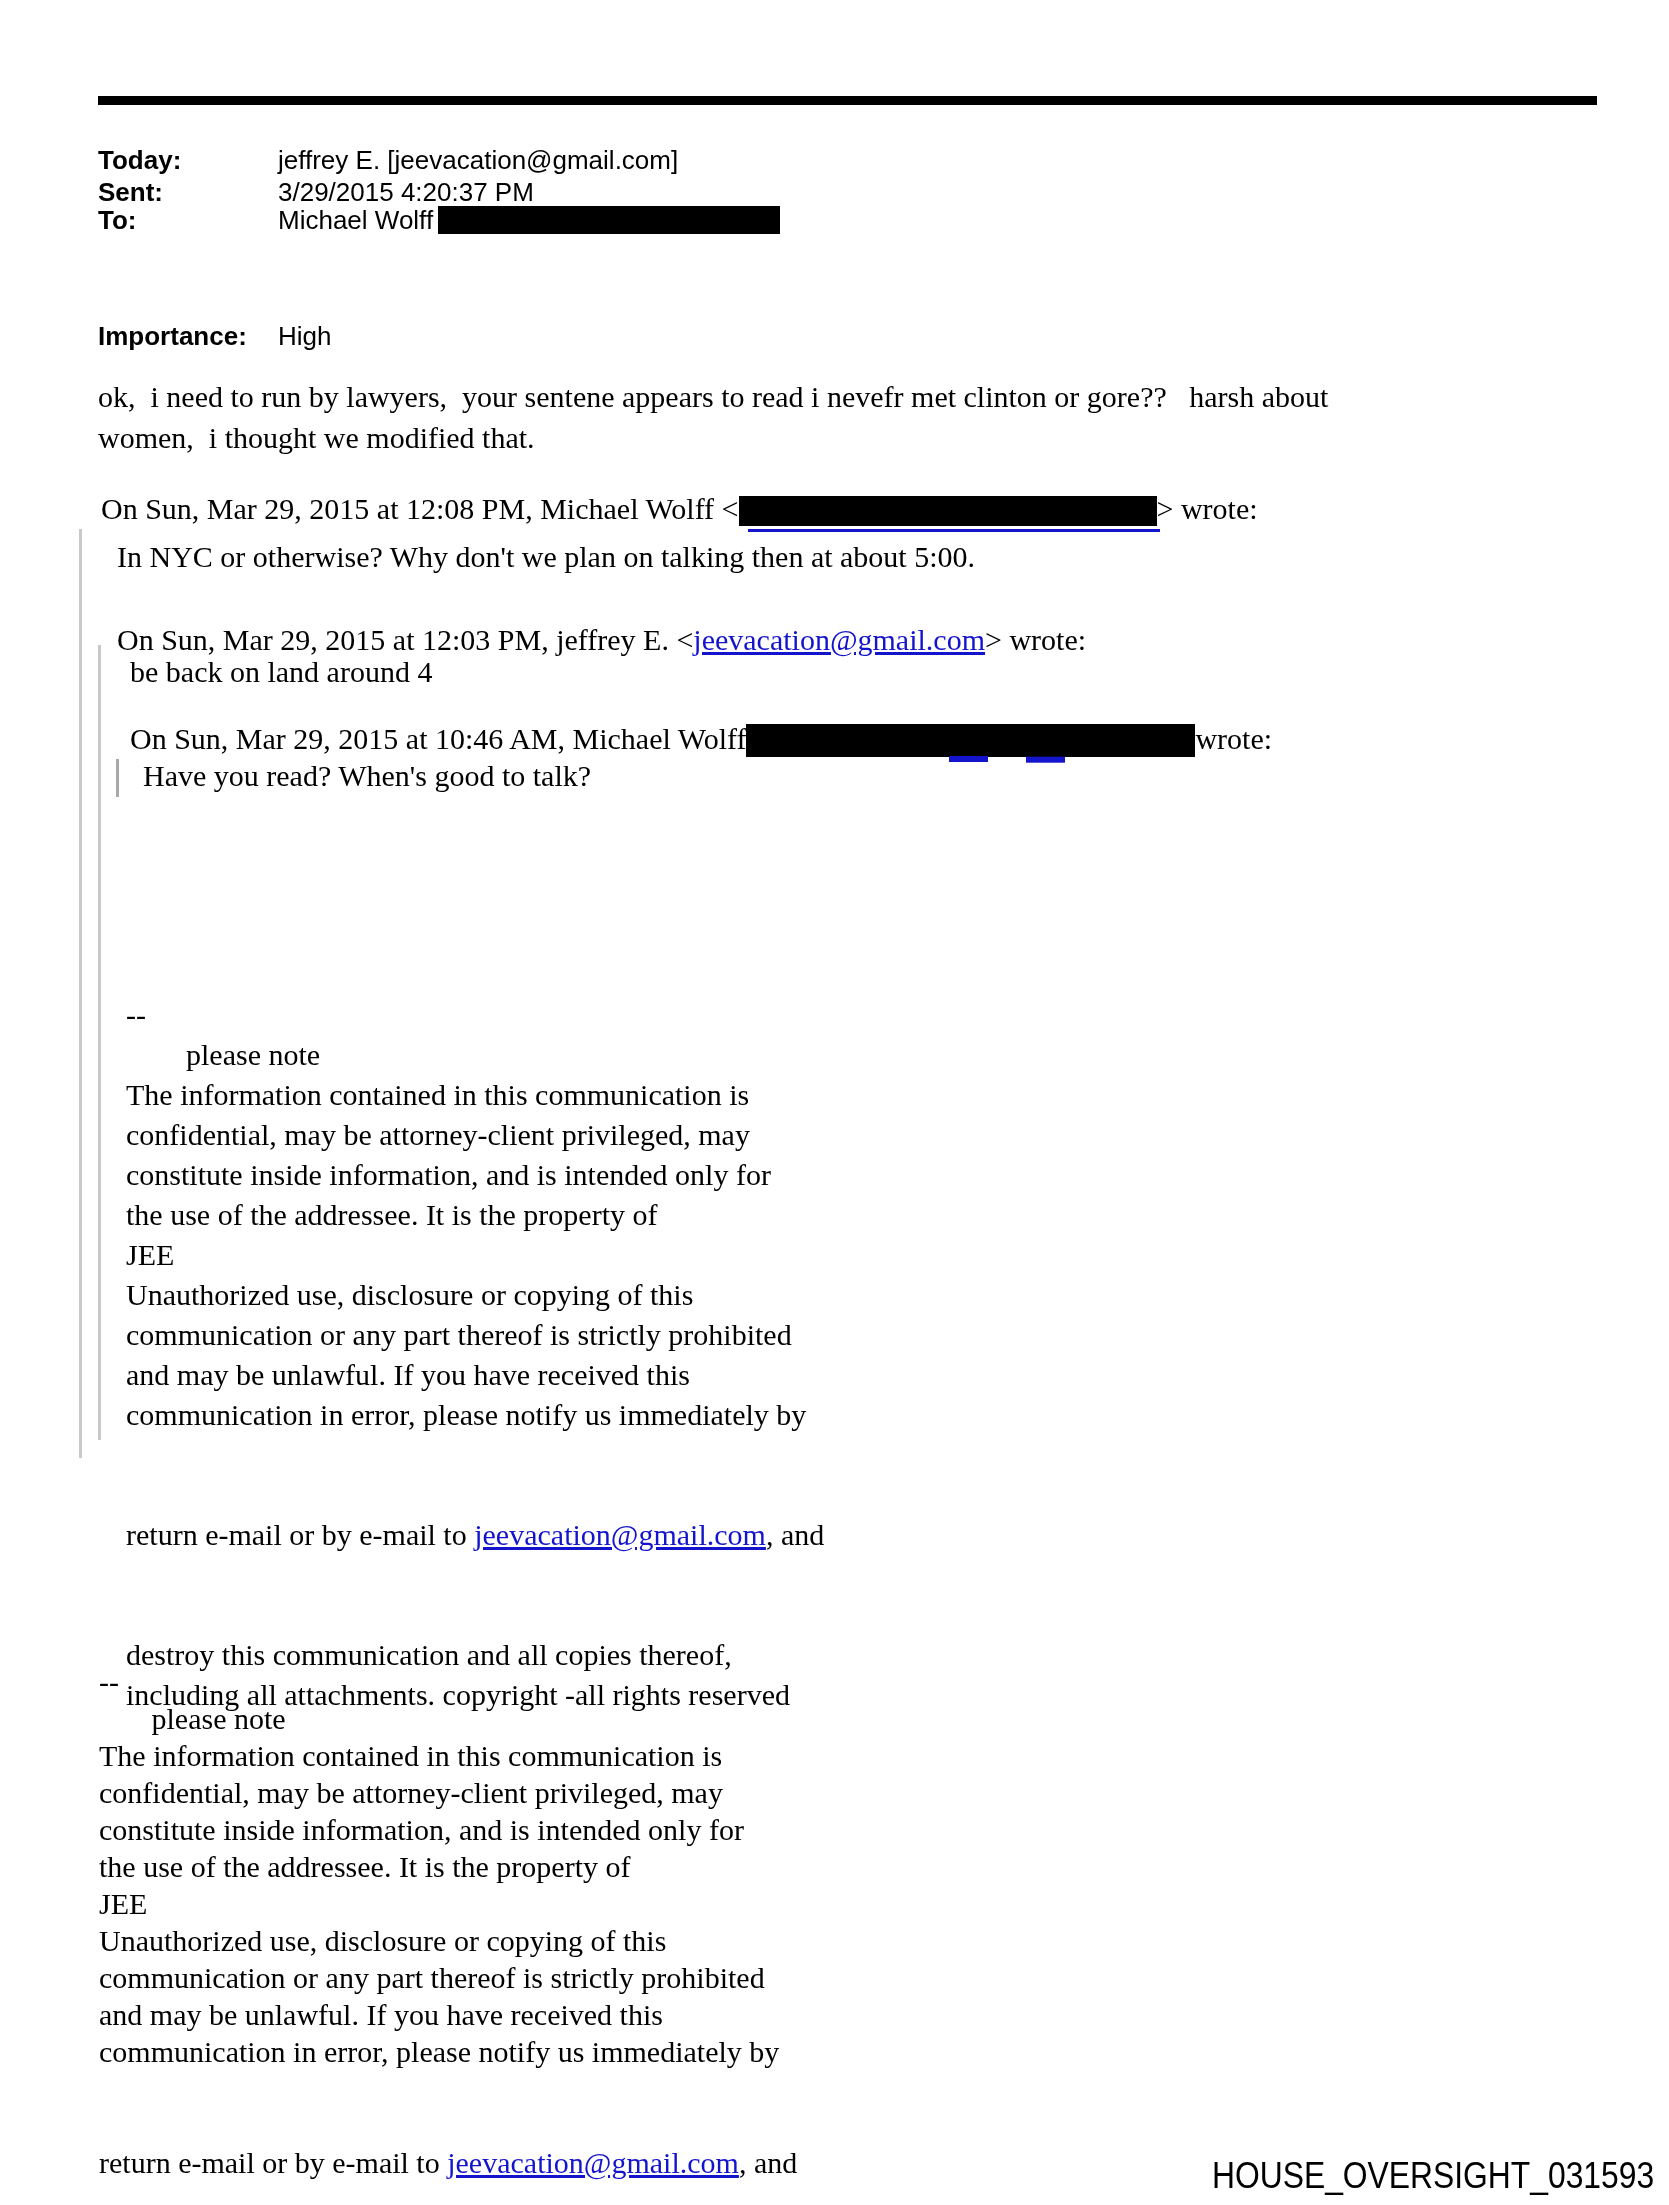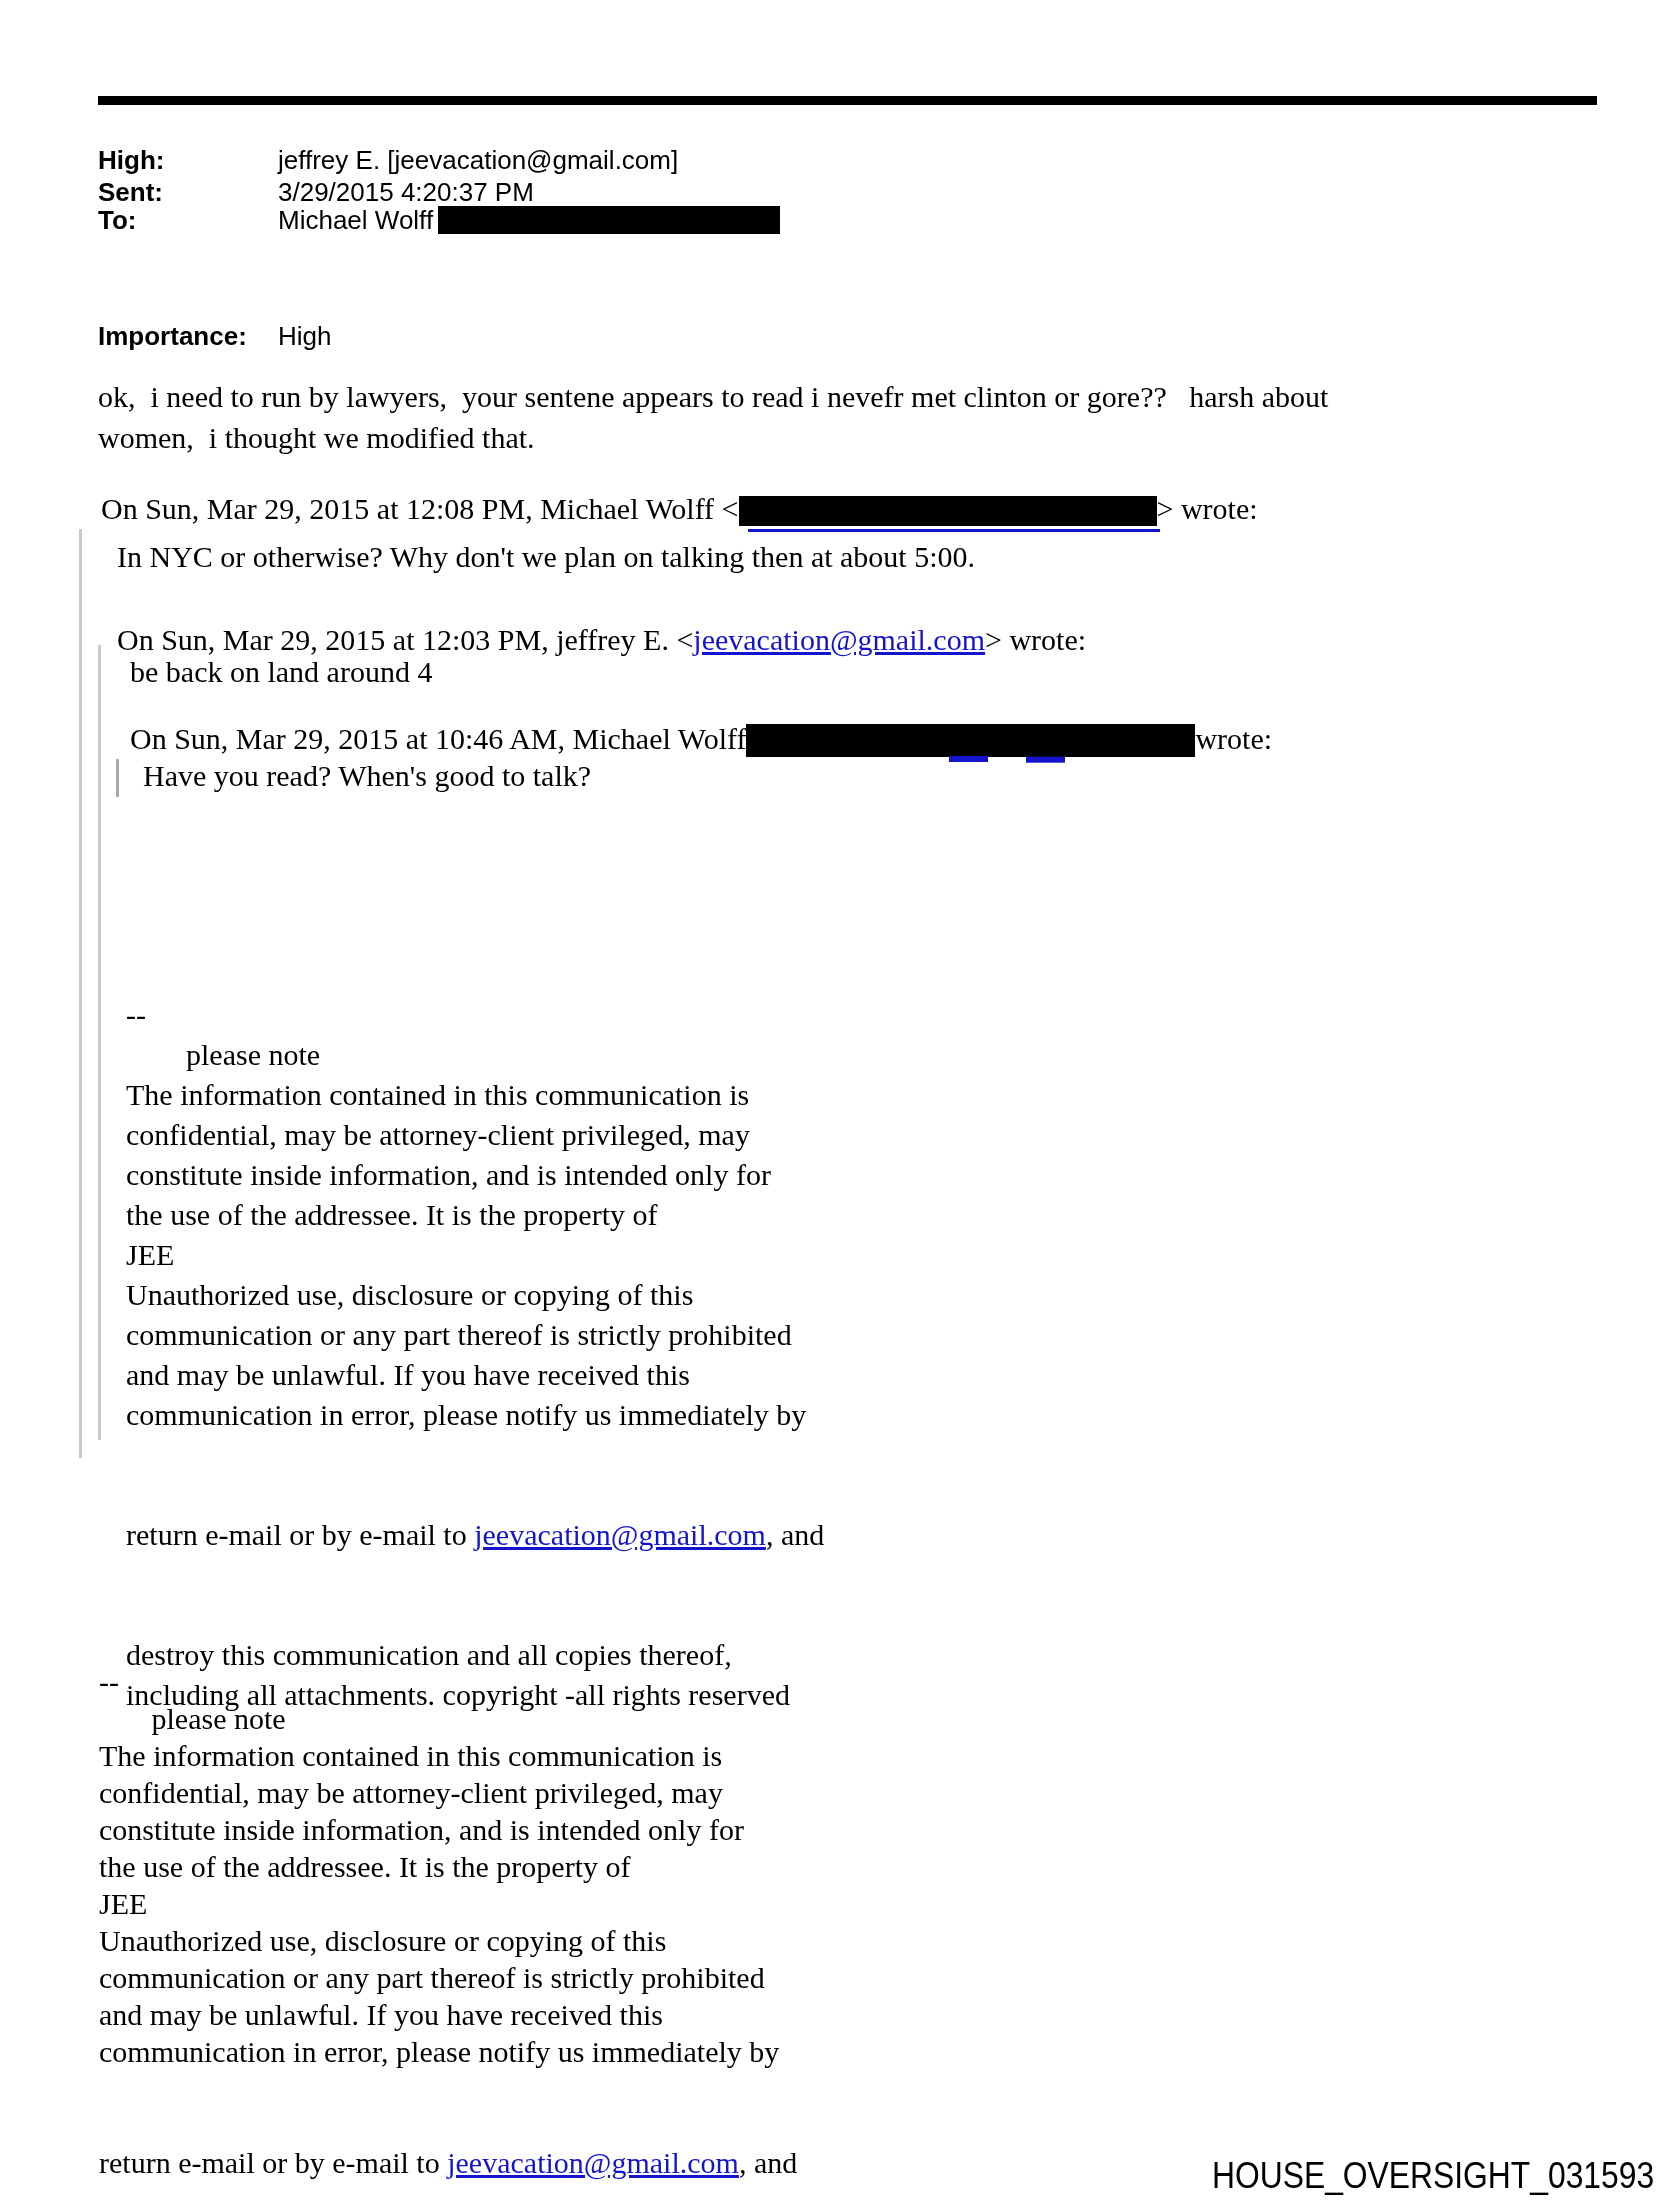--- a/index.html
+++ b/index.html
@@ -64,21 +64,21 @@
   }
 </style>
 </head>
 <body>
 
 <div class="page sans">
 
   <div class="top-rule"></div>
 
   <div class="hrow" style="top:145px;">
-    <span class="hl">High:</span>
+    <span class="hl">Today:</span>
     <span class="hv">jeffrey E. [jeevacation@gmail.com]</span>
   </div>
   <div class="hrow" style="top:177px;">
     <span class="hl">Sent:</span>
     <span class="hv">3/29/2015 4:20:37 PM</span>
   </div>
   <div class="hrow" style="top:205px;">
     <span class="hl">To:</span>
     <span class="hv">Michael Wolff</span>
     <span class="redact to-redact"></span>

